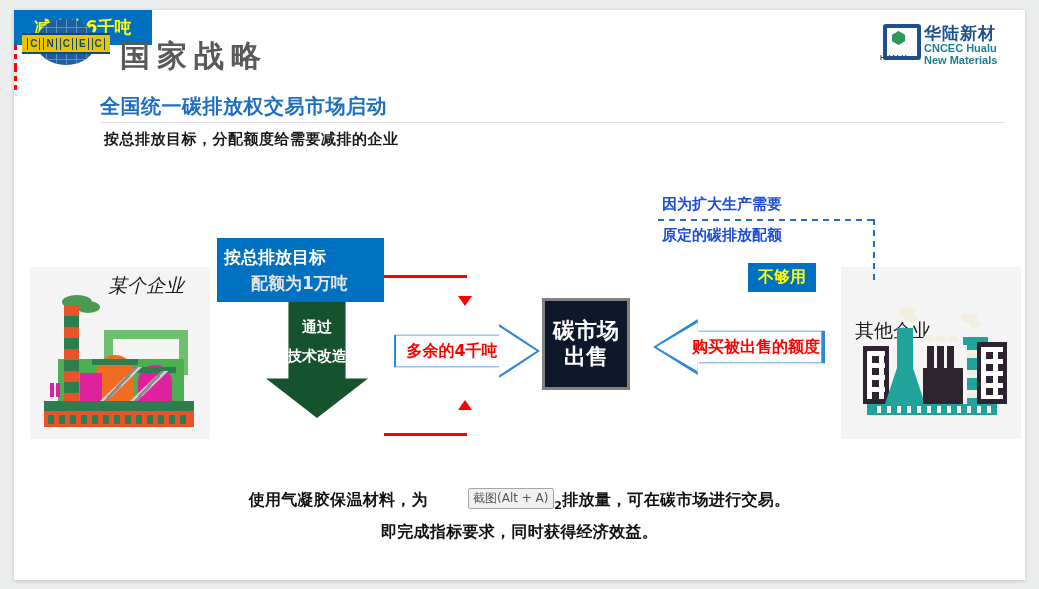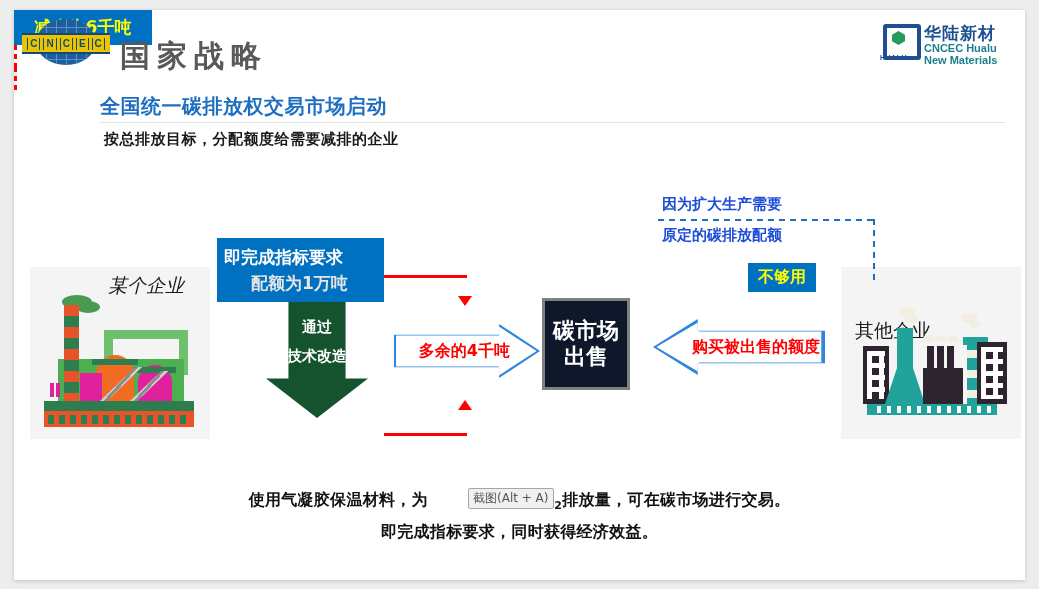--- a/index.html
+++ b/index.html
@@ -178,21 +178,20 @@
   .oarrow{
     position:absolute;
     display:flex;align-items:center;justify-content:center;
     color:#FF0000;font-size:16px;font-weight:bold;
     font-family:"DejaVu Sans",sans-serif;white-space:nowrap;
   }
   #arrow-right{
     left:380px;top:314px;width:146px;height:54px;
     background:#2E86DE;
     clip-path:polygon(0 20%,72% 20%,72% 0,100% 50%,72% 100%,72% 80%,0 80%);
-    justify-content:flex-end;
   }
   #arrow-right .inner{
     position:absolute;left:2px;top:2px;width:142px;height:50px;background:#ffffff;
     clip-path:polygon(0 19%,72.5% 19%,72.5% 1%,99% 50%,72.5% 99%,72.5% 81%,0 81%);
   }
   #arrow-right span{position:relative;z-index:2;padding-right:30px;}
 
   #arrow-left{
     left:639px;top:309px;width:172px;height:56px;
     background:#2E86DE;
@@ -338,21 +337,21 @@
       <div class="tstk"></div>
       <div class="tcap"></div>
       <div class="bldR"></div>
       <div class="wins" style="left:124px;bottom:16px;width:22px;height:52px;"></div>
       <div class="gnd"></div>
       <div class="gndw"></div>
     </div>
   </div>
 
   <div id="box-quota" class="bluebox">
-    <div class="l1">即完成指标要求</div>
+    <div class="l1">按总排放目标</div>
     <div class="l2">配额为1万吨</div>
   </div>
 
   <div id="green-arrow">
     <div class="g1">通过</div>
     <div class="g2">技术改造</div>
   </div>
 
   <div id="box-reduced">减少为6千吨</div>
 

